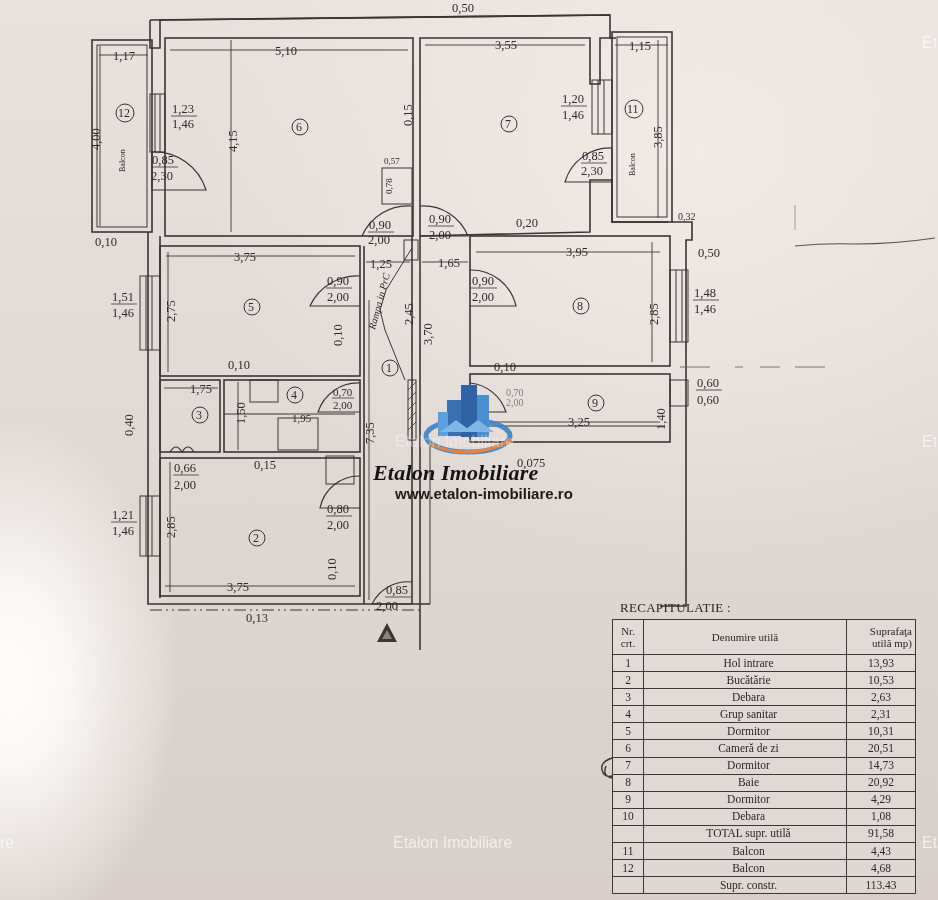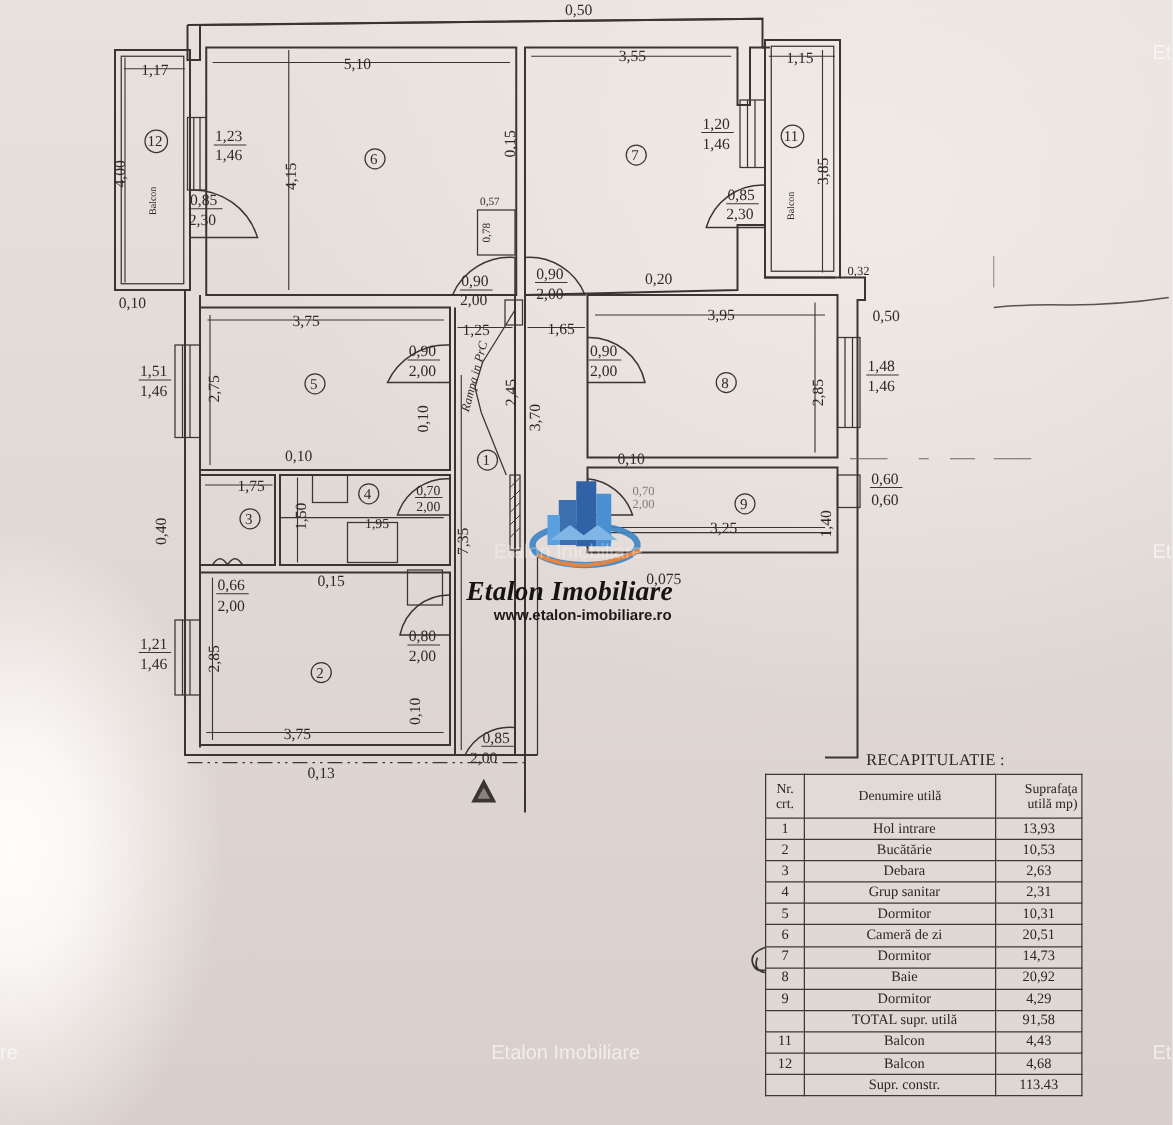--- a/index.html
+++ b/index.html
@@ -9,30 +9,30 @@
       radial-gradient(ellipse 170px 260px at 10px 680px, #fffdfb 0%, rgba(255,252,250,0.85) 35%, rgba(255,250,248,0) 100%),
       radial-gradient(ellipse 500px 420px at 700px 150px, #f1ebe8 0%, rgba(240,234,231,0) 100%),
       linear-gradient(180deg,#e8e1de 0%,#e1d9d5 45%,#d8cfcb 100%);}
   #plan{position:absolute;left:0;top:0;width:938px;height:900px;}
   #plan text{font-family:"Liberation Serif",serif;fill:#2e2a28;}
   .dim{font-size:12.5px;}
   .num{font-size:12px;}
   .wall{fill:none;stroke:#3a3532;stroke-width:1.6;}
   .thin{fill:none;stroke:#3a3532;stroke-width:1;}
   .recap{position:absolute;left:612px;top:600px;width:265px;}
-  .recap-title{text-align:center;font-size:13px;letter-spacing:0.3px;margin-bottom:3px;padding-left:8px;}
-  table.rt{border-collapse:collapse;width:254px;font-size:11.5px;background:rgba(235,228,225,0.35);}
+  .recap-title{font-size:13px;letter-spacing:0.3px;margin-bottom:3px;padding-left:8px;}
+  table.rt{border-collapse:collapse;width:304px;font-size:11.5px;background:rgba(235,228,225,0.35);}
   table.rt td, table.rt th{border:1.2px solid #3d3835;padding:0 3px;height:16.1px;line-height:15px;font-weight:normal;}
   table.rt th{font-size:11px;line-height:12px;height:34px;}
   .c-nr{width:24px;text-align:center;}
   .c-name{text-align:center;padding-left:10px !important;font-family:Liberation Serif, serif;}
   .c-val{width:62px;text-align:center;}
   .total td{font-weight:bold;}
   .logo-brand{position:absolute;left:373px;top:460px;font-family:"Liberation Serif",serif;font-style:italic;font-weight:bold;font-size:22px;color:#151313;letter-spacing:0.2px;}
-  .logo-url{position:absolute;left:395px;top:485px;font-family:"Liberation Sans",sans-serif;font-size:12px;color:#1c1a19;font-weight:bold;}
+  .logo-url{position:absolute;left:395px;top:485px;font-family:"Liberation Sans",sans-serif;font-size:15px;color:#1c1a19;font-weight:bold;}
   .wm{position:absolute;font-family:"Liberation Sans",sans-serif;color:rgba(255,255,255,0.62);font-size:16px;white-space:nowrap;}
 </style>
 </head>
 <body>
 
 <svg id="plan" viewBox="0 0 938 900">
 
   <g>
 
     <polyline class="wall" points="150,20 150,48 160,48 160,20 610,15 610,38 616,38"></polyline>
@@ -361,20 +361,25 @@
       <tr>
           <td class="c-nr">8</td>
           <td class="c-name">Baie</td>
           <td class="c-val">20,92</td>
         </tr>
       <tr>
           <td class="c-nr">9</td>
           <td class="c-name">Dormitor</td>
           <td class="c-val">4,29</td>
         </tr>
+      <tr>
+          <td class="c-nr">10</td>
+          <td class="c-name">Debara</td>
+          <td class="c-val">1,08</td>
+        </tr>
       <tr class="total">
           <td class="c-nr"></td>
           <td class="c-name">TOTAL supr. utilă</td>
           <td class="c-val">91,58</td>
         </tr>
       <tr>
           <td class="c-nr">11</td>
           <td class="c-name">Balcon</td>
           <td class="c-val">4,43</td>
         </tr>

